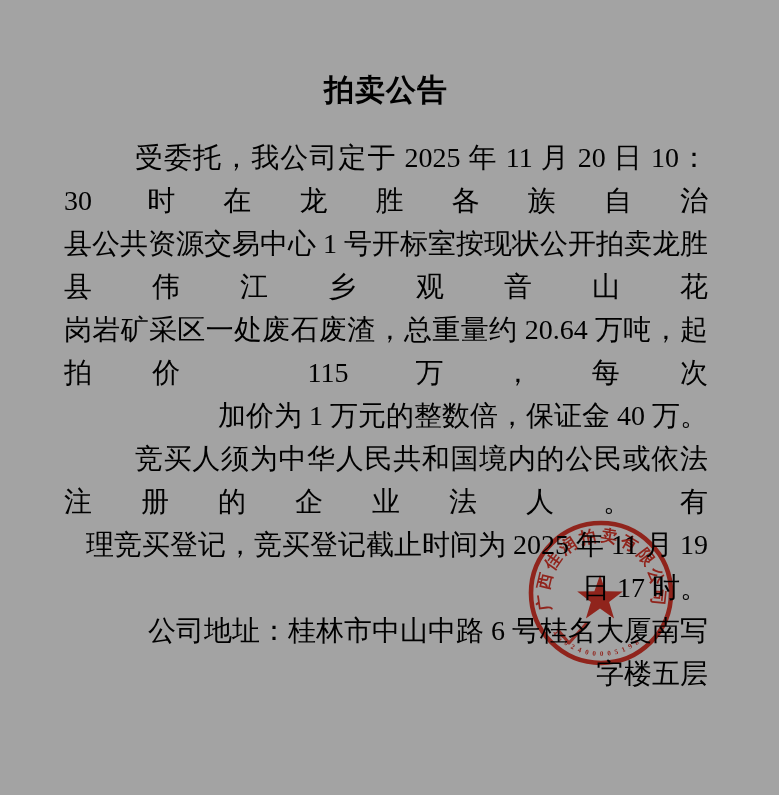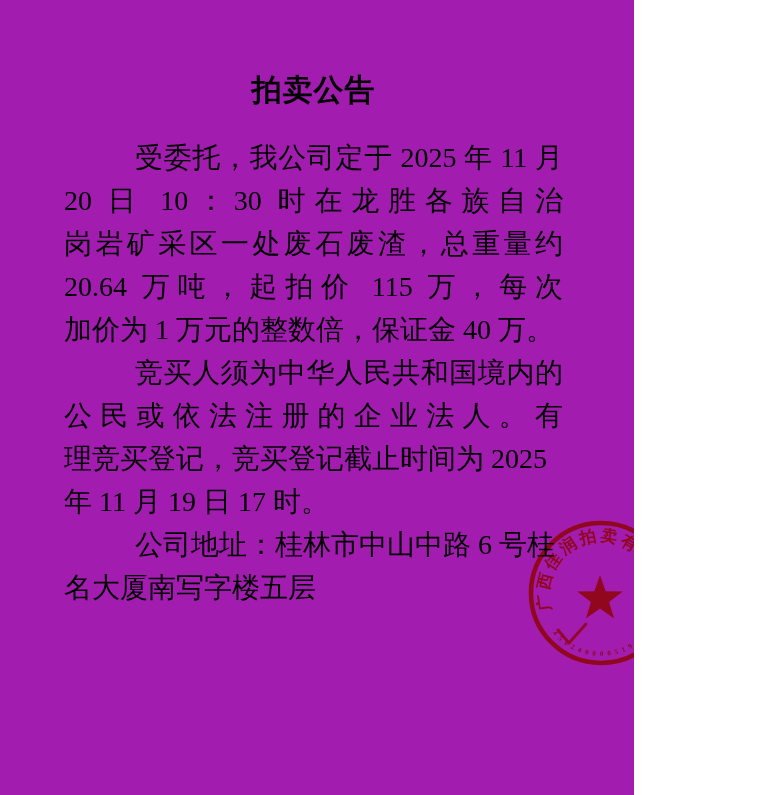--- a/index.html
+++ b/index.html
@@ -1,35 +1,35 @@
 <!DOCTYPE html>
 <html><head>
 <meta charset="utf-8">
 <style>
   html, body { margin: 0; padding: 0; background: #ffffff; }
   .page {
     position: relative;
-    width: 634px;
+    width: 779px;
     height: 795px;
-    background: #a21caf;
+    background: #a3a3a3;
     overflow: hidden;
     font-family: "Liberation Serif", "DejaVu Serif", serif;
     color: #000000;
   }
   .doc { padding: 68px 71px 0 64px; }
   .title {
     margin: 0;
     font-size: 30px;
     line-height: 44px;
     font-weight: bold;
     text-align: center;
     letter-spacing: 1px;
   }
   .body-text { margin-top: 24px; font-size: 28px; line-height: 43px; }
-  .bline { white-space: pre-wrap; text-align: left; }
+  .bline { white-space: pre-wrap; text-align: right; }
   .indent { text-indent: 71px; }
   .full { text-align: justify; text-align-last: justify; }
   .signature { margin-top: 26px; display: flex; justify-content: flex-end; }
   .sig-stack {
     margin-right: 30px;
     text-align: center;
     font-size: 19px;
     line-height: 43px;
     white-space: pre-wrap;
   }
@@ -48,20 +48,21 @@
 </head>
 <body>
 
 <div class="page">
   <div class="doc">
 
     <h1 class="title">拍卖公告</h1>
 
     <div class="body-text">
       <div class="bline indent full">受委托，我公司定于 2025 年 11 月 20 日 10：30 时在龙胜各族自治</div>
+      <div class="bline full">县公共资源交易中心 1 号开标室按现状公开拍卖龙胜县伟江乡观音山花</div>
       <div class="bline full">岗岩矿采区一处废石废渣，总重量约 20.64 万吨，起拍价 115 万，每次</div>
       <div class="bline">加价为 1 万元的整数倍，保证金 40 万。</div>
 
       <div class="bline indent full">竞买人须为中华人民共和国境内的公民或依法注册的企业法人。有</div>
       <div class="bline">理竞买登记，竞买登记截止时间为 2025 年 11 月 19 日 17 时。</div>
 
       <div class="bline indent">公司地址：桂林市中山中路 6 号桂名大厦南写字楼五层</div>
     </div>
 
     <div class="signature">

